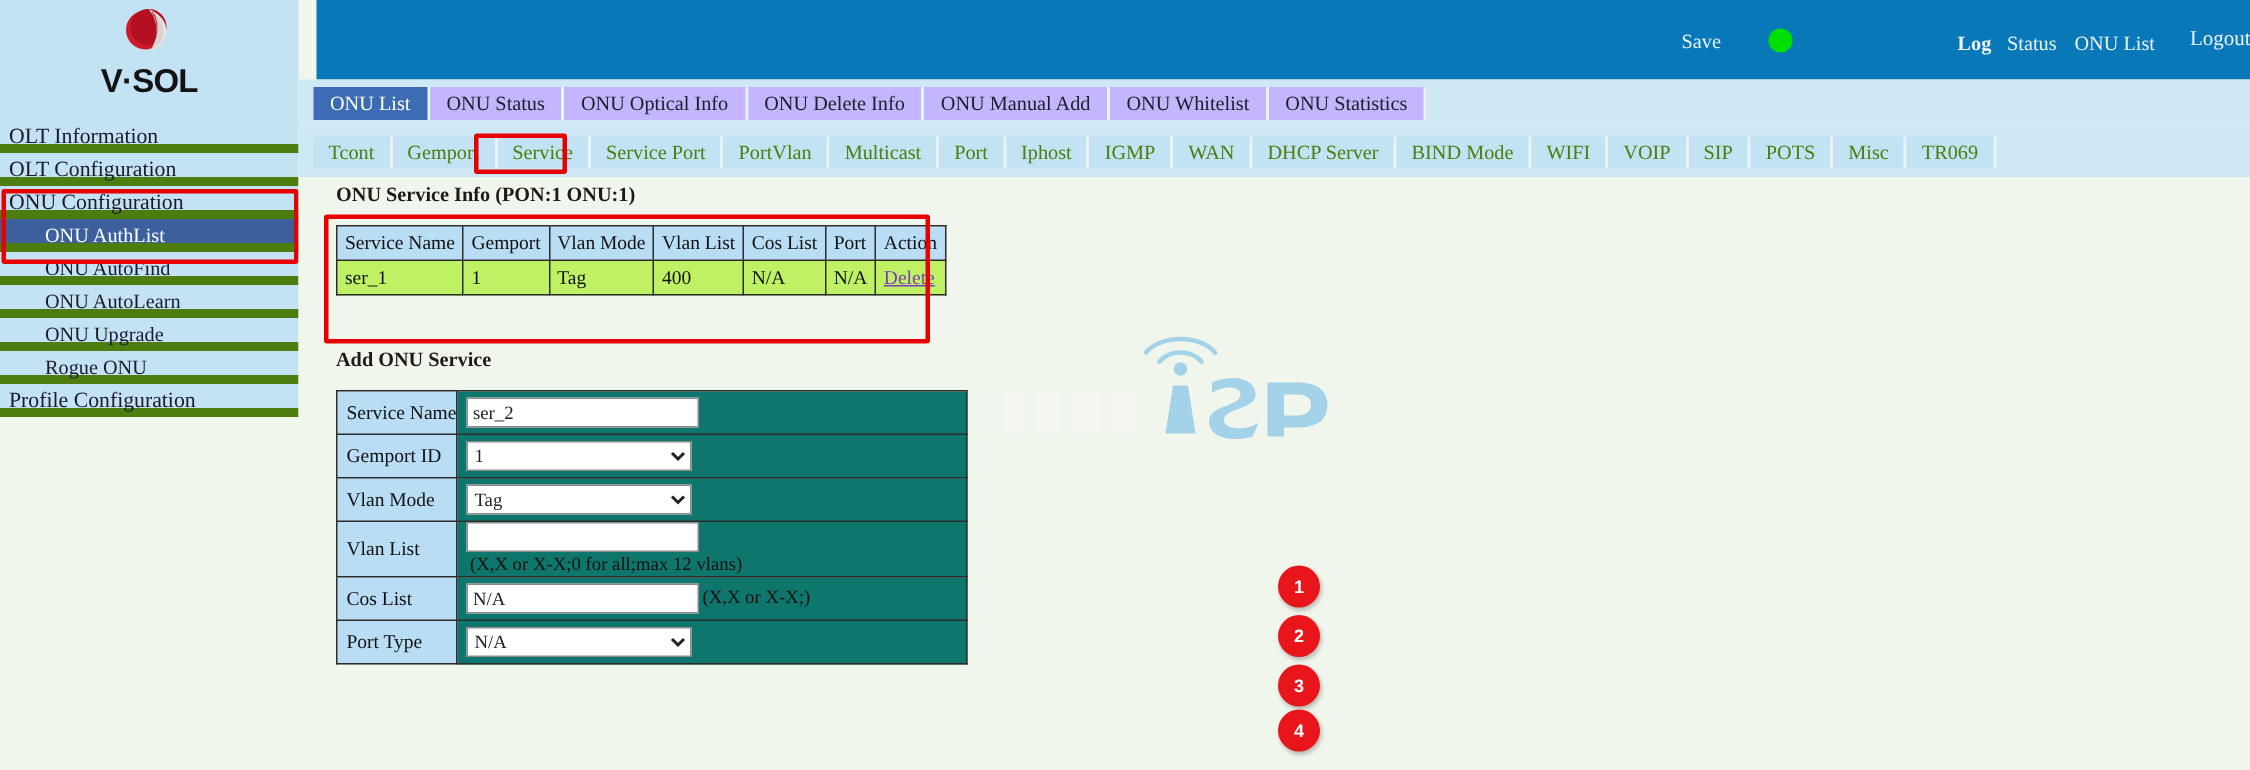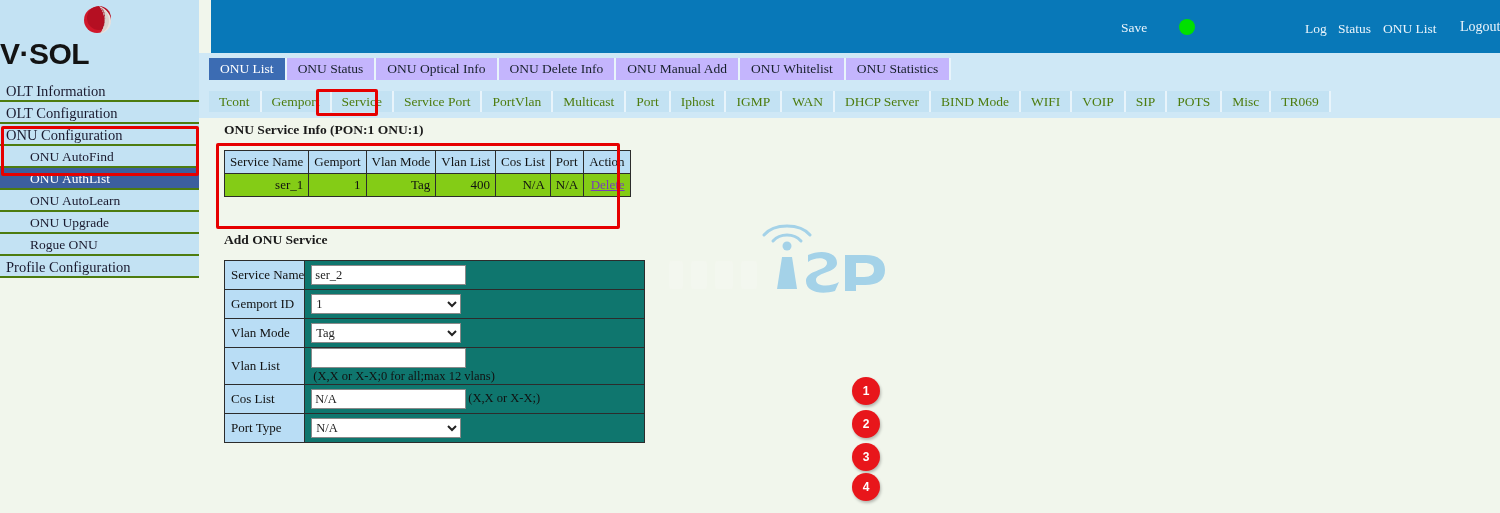--- a/index.html
+++ b/index.html
@@ -34,33 +34,34 @@
   }
   #logo-mark {
     position: absolute;
     left: 82px; top: 4px;
     width: 34px; height: 34px;
   }
   #logo-word {
     position: absolute;
     left: 0; top: 36px;
     width: 199px;
+    text-align: center;
     font-family: "Liberation Sans", sans-serif;
     font-weight: bold;
-    font-size: 30px;
+    font-size: 22px;
     letter-spacing: -0.5px;
     color: #131313;
     line-height: 36px;
   }
   .nav-item {
     position: relative;
     height: 22px;
     line-height: 22px;
     background: #c3e2f3;
-    border-bottom: 2px solid #4d7c0f;
+    border-bottom: 6px solid #4d7c0f;
     color: #1a1a2e;
     font-size: 14.5px;
     padding-left: 6px;
     white-space: nowrap;
   }
   .nav-item.sub {
     padding-left: 30px;
     font-size: 13.5px;
   }
   .nav-item.selected {
@@ -84,21 +85,21 @@
     background: #0878b8;
     margin-left: 12px;
   }
   .hdr-link {
     position: absolute;
     color: #eaf4fb;
     font-size: 13.5px;
     white-space: nowrap;
   }
   #hdr-save   { left: 910px;  top: 20px; }
-  #hdr-log    { left: 1094px; top: 21px; }
+  #hdr-log    { left: 1094px; top: 21px; font-weight: bold; }
   #hdr-status { left: 1127px; top: 21px; }
   #hdr-onulist{ left: 1172px; top: 21px; }
   #hdr-logout { left: 1249px; top: 19px; font-size: 14px; }
   #status-dot {
     position: absolute;
     left: 968px; top: 19px;
     width: 16px; height: 16px;
     border-radius: 50%;
     background: #00e000;
   }
@@ -196,21 +197,21 @@
     padding: 2px 5px;
     text-align: left;
     font-weight: normal;
     height: 23px;
     white-space: nowrap;
   }
   #info-table thead th {
     background: #b9ddf5;
     font-weight: normal;
   }
-  #info-table tbody td { background: #84cc16; text-align: right; }
+  #info-table tbody td { background: #bef264; }
   .delete-link {
     color: #7a3cb8;
     text-decoration: underline;
     cursor: pointer;
   }
   #info-highlight {
     position: absolute;
     left: 17px; top: 25px;
     width: 404px; height: 86px;
     border: 3px solid #e60000;
@@ -304,22 +305,22 @@
         <path d="M18 3 C24 6 27 11 27 17 C27 22 24 27 19 29 C22 24 23 18 22 12 C21.5 8.5 20 5.5 18 3 Z" fill="#d9d2ce"></path>
         <path d="M19.5 4 L21 7 M20.8 5.5 L22 9 M21.8 8 L22.6 12 M22.4 11 L22.7 15 M22.6 14.5 L22.4 18.5 M22.3 18 L21.6 22 M21.4 21 L20.2 25" stroke="#9e1123" stroke-width="0.7" fill="none" opacity="0.8"></path>
       </svg>
       <div id="logo-word">V·SOL</div>
     </div>
 
     <div id="nav-list">
         <div class="nav-item"><span>OLT Information</span></div>
         <div class="nav-item"><span>OLT Configuration</span></div>
         <div class="nav-item"><span>ONU Configuration</span></div>
+        <div class="nav-item sub selected"><span>ONU AuthList</span></div>
         <div class="nav-item sub"><span>ONU AutoFind</span></div>
-        <div class="nav-item sub selected"><span>ONU AuthList</span></div>
         <div class="nav-item sub"><span>ONU AutoLearn</span></div>
         <div class="nav-item sub"><span>ONU Upgrade</span></div>
         <div class="nav-item sub"><span>Rogue ONU</span></div>
         <div class="nav-item"><span>Profile Configuration</span></div>
       </div>
 
     <div id="sidebar-highlight"></div>
   </div>
 
   <div id="header">

